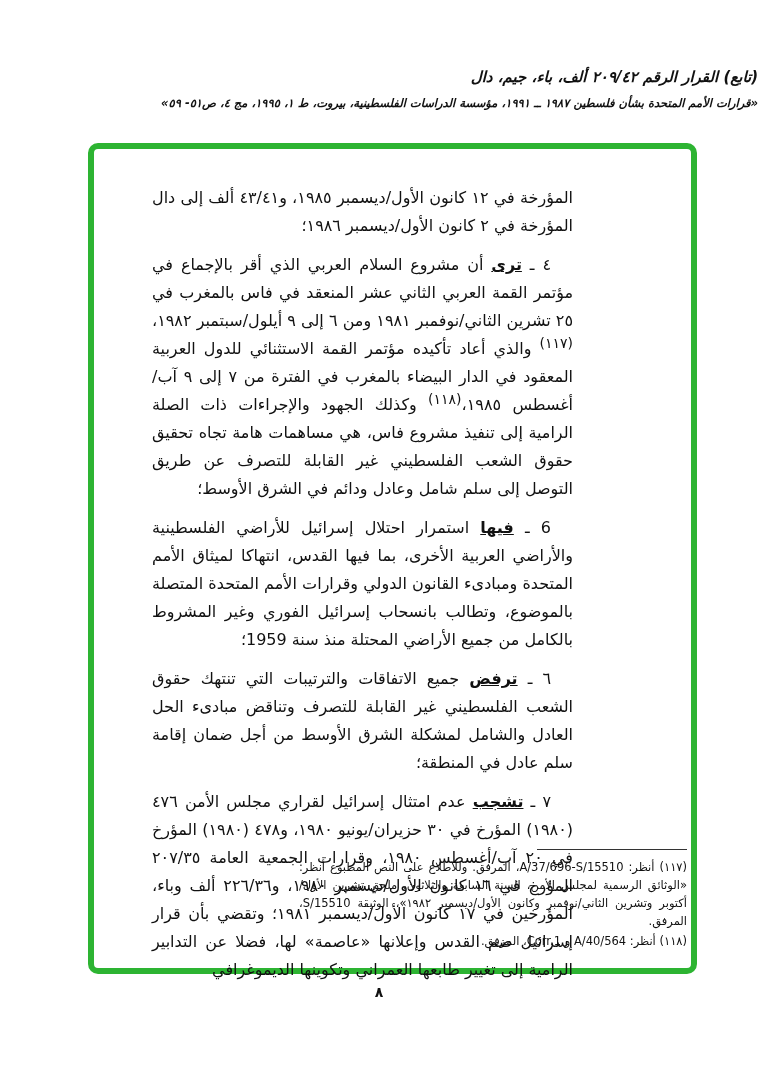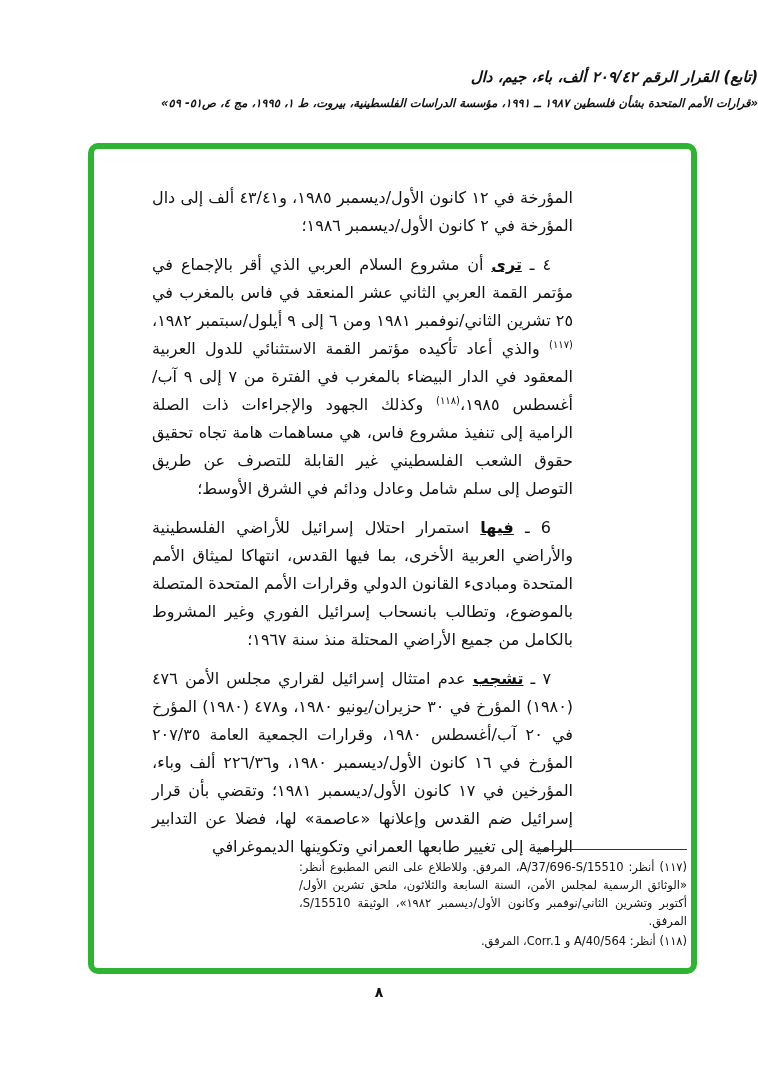--- a/index.html
+++ b/index.html
@@ -14,21 +14,21 @@
     position:absolute;left:88px;top:143px;width:597px;height:819px;
     border:6px solid #2db432;border-radius:10px;background:#fff;
   }
   .content{
     position:absolute;top:12px;right:118px;left:58px;
     font-size:16px;line-height:28px;text-align:justify;margin-top:23px;
   }
   .content p{margin:0 0 11px 0;}
   .content p.numbered{text-indent:22px;}
   .content b{font-weight:bold;text-decoration:underline;}
-  sup.fnref{font-size:10px;line-height:0;vertical-align:6px;}
+  sup.fnref{font-size:14px;line-height:0;vertical-align:6px;}
   .fn-divider{
     position:absolute;top:700px;right:4px;width:150px;height:1px;background:#333;
   }
   .footnotes{
     position:absolute;top:709px;right:4px;width:388px;
     font-size:11.5px;line-height:18px;text-align:justify;
   }
   .footnotes p{margin:0 0 2px 0;}
   .page-number{
     position:absolute;top:984px;left:0;right:0;text-align:center;
@@ -46,22 +46,23 @@
   </div>
 
   <div class="frame">
 
     <div class="content">
 
       <p>المؤرخة في ١٢ كانون الأول/ديسمبر ١٩٨٥، و٤٣/٤١ ألف إلى دال المؤرخة في ٢ كانون الأول/ديسمبر ١٩٨٦؛</p>
 
       <p class="numbered"><span>٤ ـ </span><b>ترى</b><span> أن مشروع السلام العربي الذي أقر بالإجماع في مؤتمر القمة العربي الثاني عشر المنعقد في فاس بالمغرب في ٢٥ تشرين الثاني/نوفمبر ١٩٨١ ومن ٦ إلى ٩ أيلول/سبتمبر ١٩٨٢،</span><sup class="fnref">(١١٧)</sup><span> والذي أعاد تأكيده مؤتمر القمة الاستثنائي للدول العربية المعقود في الدار البيضاء بالمغرب في الفترة من ٧ إلى ٩ آب/أغسطس ١٩٨٥،</span><sup class="fnref">(١١٨)</sup><span> وكذلك الجهود والإجراءات ذات الصلة الرامية إلى تنفيذ مشروع فاس، هي مساهمات هامة تجاه تحقيق حقوق الشعب الفلسطيني غير القابلة للتصرف عن طريق التوصل إلى سلم شامل وعادل ودائم في الشرق الأوسط؛</span></p>
 
-      <p class="numbered"><span>6 ـ </span><b>فيها</b><span> استمرار احتلال إسرائيل للأراضي الفلسطينية والأراضي العربية الأخرى، بما فيها القدس، انتهاكا لميثاق الأمم المتحدة ومبادىء القانون الدولي وقرارات الأمم المتحدة المتصلة بالموضوع، وتطالب بانسحاب إسرائيل الفوري وغير المشروط بالكامل من جميع الأراضي المحتلة منذ سنة ١٩٦٧؛</span></p>
+      <p class="numbered"><span>6 ـ </span><b>فيها</b><span> استمرار احتلال إسرائيل للأراضي الفلسطينية والأراضي العربية الأخرى، بما فيها القدس، انتهاكا لميثاق الأمم المتحدة ومبادىء القانون الدولي وقرارات الأمم المتحدة المتصلة بالموضوع، وتطالب بانسحاب إسرائيل الفوري وغير المشروط بالكامل من جميع الأراضي المحتلة منذ سنة 1959؛</span></p>
 
+      <p class="numbered"><span>٦ ـ </span><b>ترفض</b><span> جميع الاتفاقات والترتيبات التي تنتهك حقوق الشعب الفلسطيني غير القابلة للتصرف وتناقض مبادىء الحل العادل والشامل لمشكلة الشرق الأوسط من أجل ضمان إقامة سلم عادل في المنطقة؛</span></p>
 
       <p class="numbered"><span>٧ ـ </span><b>تشجب</b><span> عدم امتثال إسرائيل لقراري مجلس الأمن ٤٧٦ (١٩٨٠) المؤرخ في ٣٠ حزيران/يونيو ١٩٨٠، و٤٧٨ (١٩٨٠) المؤرخ في ٢٠ آب/أغسطس ١٩٨٠، وقرارات الجمعية العامة ٢٠٧/٣٥ المؤرخ في ١٦ كانون الأول/ديسمبر ١٩٨٠، و٢٢٦/٣٦ ألف وباء، المؤرخين في ١٧ كانون الأول/ديسمبر ١٩٨١؛ وتقضي بأن قرار إسرائيل ضم القدس وإعلانها «عاصمة» لها، فضلا عن التدابير الرامية إلى تغيير طابعها العمراني وتكوينها الديموغرافي</span></p>
 
     </div>
 
     <div class="fn-divider"></div>
 
     <div class="footnotes">
       <p>(١١٧) أنظر: A/37/696-S/15510، المرفق. وللاطلاع على النص المطبوع أنظر: «الوثائق الرسمية لمجلس الأمن، السنة السابعة والثلاثون، ملحق تشرين الأول/أكتوبر وتشرين الثاني/نوفمبر وكانون الأول/ديسمبر ١٩٨٢»، الوثيقة S/15510، المرفق.</p>
       <p>(١١٨) أنظر: A/40/564 و Corr.1، المرفق.</p>

